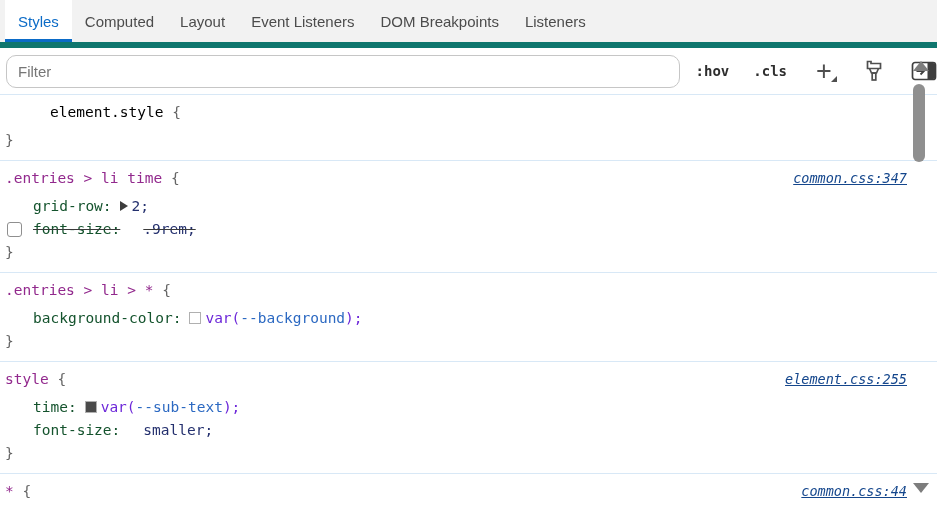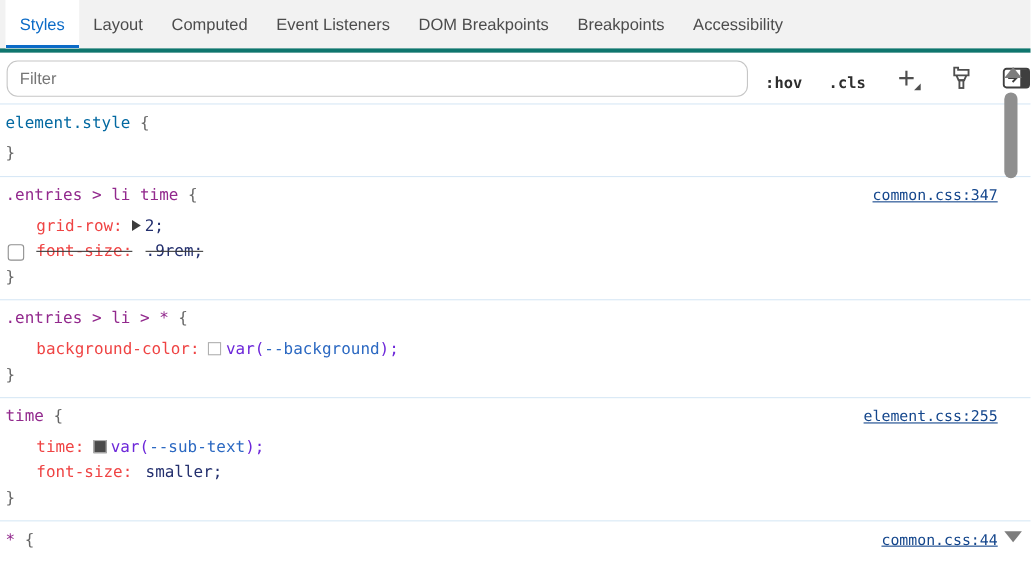--- a/index.html
+++ b/index.html
@@ -1,54 +1,54 @@
 <!DOCTYPE html>
 <html><head>
 <meta charset="utf-8">
 <style>
   * { box-sizing: border-box; margin: 0; padding: 0; }
   html,body { width: 937px; height: 511px; overflow: hidden; background: #fff;
               font-family: "Liberation Sans", sans-serif; }
 
   
   .tabbar { height: 48px; background: #f2f2f2; display: flex; align-items: stretch;
-            border-bottom: 4px solid #0f766e; }
+            border-bottom: 6px solid #0f766e; }
   .tab { padding: 0 13px; font-size: 15px; color: #4c4c4c; display: flex; align-items: center;
          cursor: default; white-space: nowrap; }
   .tab.active { background: #fff; color: #0b6bc7; box-shadow: inset 0 -3px 0 #0b6bc7; margin-left: 5px; }
 
   
   .filter-row { height: 47px; background: #fff; display: flex; align-items: center;
                 padding-left: 6px; border-bottom: 1px solid #d8e8f6; }
   .filter-input { width: 676px; height: 33px; border: 1px solid #c6c6c6; border-radius: 10px;
                   padding: 0 11px; font-size: 15px; color: #333; outline: none;
                   font-family: "Liberation Sans", sans-serif; }
   .filter-input::placeholder { color: #767676; }
-  .toolbar { display: flex; align-items: flex-end; margin-left: 16px; gap: 24px; }
+  .toolbar { display: flex; align-items: center; margin-left: 16px; gap: 24px; }
   .tb-text { font-family: "DejaVu Sans Mono", monospace; font-weight: bold; font-size: 14px;
              color: #2e2e2e; cursor: default; }
   .tb-icon { position: relative; display: flex; align-items: center; justify-content: center;
              width: 26px; height: 26px; cursor: default; }
   .plus-glyph { font-size: 27px; font-weight: 300; color: #4f4f4f; line-height: 22px; }
   .plus-corner { position: absolute; right: 0; bottom: 2px; width: 0; height: 0;
                  border-bottom: 6px solid #4f4f4f; border-left: 6px solid transparent; }
 
   
   .styles-pane { font-family: "DejaVu Sans Mono", monospace; font-size: 14.5px; color: #222;
                  line-height: 23px; }
   .section { border-bottom: 1px solid #d8e8f6; padding: 6px 30px 8px 5px; }
   .selector-line { margin-bottom: 5px; }
   .selector { color: #92298d; }
-  .selector.muted { color: #0369a1; }
+  .selector.muted { color: #000000; margin-left: 45px; }
   .brace { color: #666; }
   .source-link { float: right; color: #14468c; text-decoration: underline; font-size: 13.5px;
-                 cursor: pointer; }
+                 cursor: pointer; font-style: italic; }
   .prop-line { padding-left: 28px; position: relative; white-space: nowrap; }
-  .prop-name { color: #ef4444; }
-  .prop-value { color: #24306e; margin-left: 12px; }
+  .prop-name { color: #14532d; }
+  .prop-value { color: #24306e; margin-left: 23px; }
   .strike { text-decoration: line-through; text-decoration-color: #3a3a3a; }
   .prop-checkbox { position: absolute; left: 2px; top: 4px; width: 15px; height: 15px;
                    appearance: none; -webkit-appearance: none; border: 1.5px solid #8f8f8f;
                    border-radius: 3px; background: #fff; cursor: pointer; }
   .expand-triangle { display: inline-block; width: 0; height: 0; margin: 0 2px 0 8px;
                      border-left: 8px solid #3c3c3c; border-top: 5px solid transparent;
                      border-bottom: 5px solid transparent; cursor: pointer; }
   .swatch { display: inline-block; width: 12px; height: 12px; border: 1px solid #b0b0b0;
             margin: 0 4px 0 8px; vertical-align: -1px; cursor: pointer; }
   .var-wrap { color: #6d28d9; }
@@ -65,26 +65,25 @@
                    border-left: 8px solid transparent; border-right: 8px solid transparent;
                    border-top: 10px solid #7d7d7d; cursor: pointer; }
 
   svg { display: block; }
 </style>
 </head>
 <body>
 
 <div class="tabbar">
   <div class="tab active">Styles</div>
+  <div class="tab">Computed</div>
   <div class="tab">Layout</div>
-  <div class="tab">Computed</div>
   <div class="tab">Event Listeners</div>
   <div class="tab">DOM Breakpoints</div>
-  <div class="tab">Breakpoints</div>
-  <div class="tab">Accessibility</div>
+  <div class="tab">Listeners</div>
 </div>
 
 <div class="filter-row">
   <input class="filter-input" type="text" placeholder="Filter" style="">
   <div class="toolbar">
     <span class="tb-text">:hov</span>
     <span class="tb-text">.cls</span>
     <span class="tb-icon">
       <span class="plus-glyph">+</span>
       <span class="plus-corner"></span>
@@ -145,21 +144,21 @@
       <span class="prop-name">background-color:</span><span class="swatch" style="background-color:#ffffff"></span><span class="var-wrap">var(</span><span class="var-name">--background</span><span class="var-wrap">);</span>
     </div>
     <div>
       <span class="brace">}</span>
     </div>
   </div>
 
   <div class="section">
     <div class="selector-line">
       <a class="source-link">element.css:255</a>
-      <span class="selector">time</span>
+      <span class="selector">style</span>
       <span class="brace"> </span><span class="brace">{</span>
     </div>
     <div class="prop-line">
       <span class="prop-name">time:</span><span class="swatch" style="background-color:#4a4a4a"></span><span class="var-wrap">var(</span><span class="var-name">--sub-text</span><span class="var-wrap">);</span>
     </div>
     <div class="prop-line">
       <span class="prop-name">font-size:</span><span class="prop-value">smaller;</span>
     </div>
     <div>
       <span class="brace">}</span>

